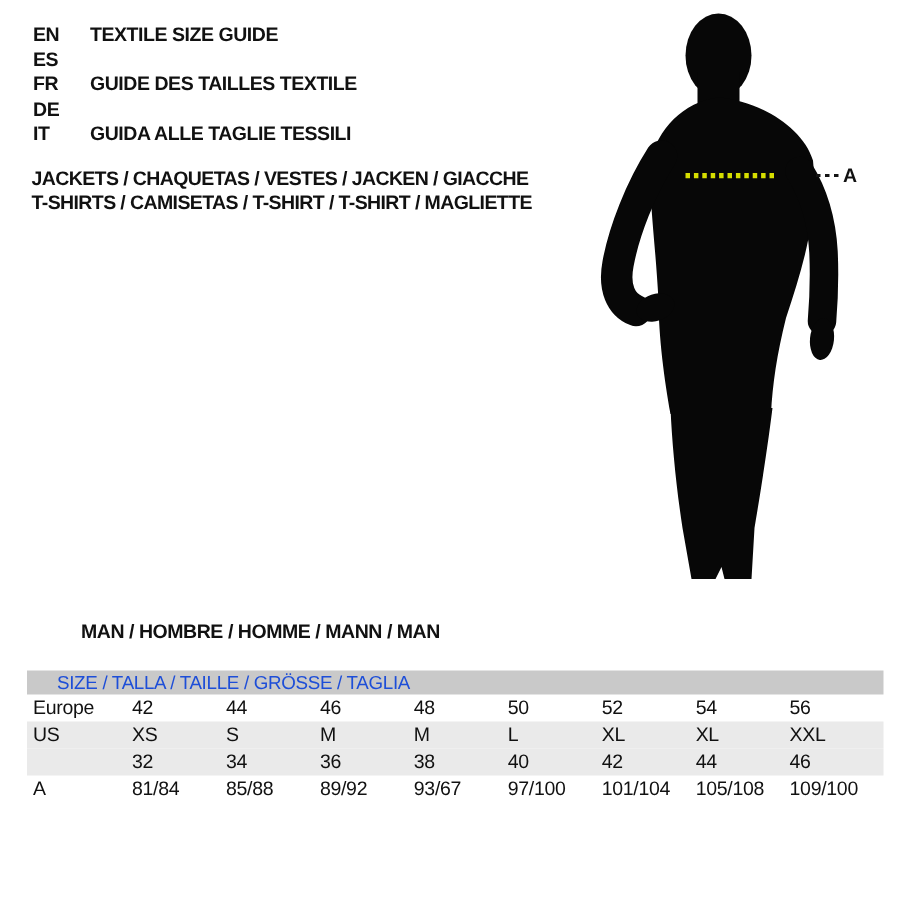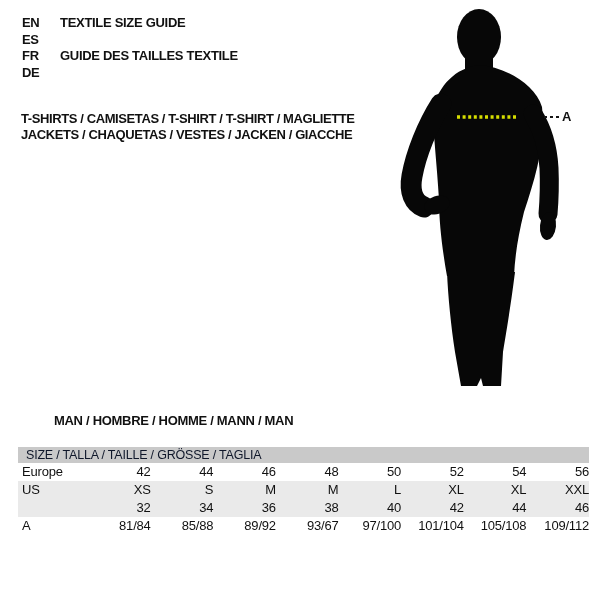--- a/index.html
+++ b/index.html
@@ -24,25 +24,25 @@
   .figure-svg{position:absolute;left:395px;top:4px;width:180px;height:392px;}
   .sil{fill:var(--silhouette);}
   .sil-stroke{fill:none;stroke:var(--silhouette);stroke-linecap:round;}
   .chest-dash{stroke:var(--measure-dash);stroke-width:3.5;stroke-dasharray:3 2.6;}
   .callout-dash{stroke:#141414;stroke-width:2;stroke-dasharray:3 3;}
   .measure-label{position:absolute;left:562px;top:109px;font-size:13px;font-weight:bold;}
   
   .section-title{position:absolute;left:22px;top:413px;font-size:13px;font-weight:bold;letter-spacing:-0.3px;padding-left:32px;}
   
   .size-table{position:absolute;left:18px;top:447px;width:571px;font-size:13px;letter-spacing:-0.2px;}
-  .tbl-header{height:16px;line-height:16px;background:var(--table-header-bg);padding-left:8px;font-size:12.5px;color:#0f172a;}
+  .tbl-header{height:16px;line-height:16px;background:var(--table-header-bg);padding-left:20px;font-size:12.5px;color:#1d4ed8;}
   .tbl-row{display:flex;height:18px;line-height:18px;}
   .tbl-row.alt{background:var(--table-row-alt-bg);}
   .tbl-label{width:70px;padding-left:4px;box-sizing:border-box;}
-  .tbl-cell{flex:1;text-align:right;}
+  .tbl-cell{flex:1;text-align:left;}
   
   .footnote{position:absolute;left:22px;top:546px;font-size:12.5px;font-weight:bold;letter-spacing:-0.3px;}
 </style>
 </head>
 <body>
 
 <div class="page">
 
   <div class="lang-list">
     <div class="lang-row">
@@ -52,25 +52,29 @@
     <div class="lang-row">
       <span class="lang-code">ES</span>
     </div>
     <div class="lang-row">
       <span class="lang-code">FR</span>
       <span class="lang-label">GUIDE DES TAILLES TEXTILE</span>
     </div>
     <div class="lang-row">
       <span class="lang-code">DE</span>
     </div>
+    <div class="lang-row">
+      <span class="lang-code">IT</span>
+      <span class="lang-label">GUIDA ALLE TAGLIE TESSILI</span>
+    </div>
   </div>
 
   <div class="garments">
+    <div>JACKETS / CHAQUETAS / VESTES / JACKEN / GIACCHE</div>
     <div>T-SHIRTS / CAMISETAS / T-SHIRT / T-SHIRT / MAGLIETTE</div>
-    <div>JACKETS / CHAQUETAS / VESTES / JACKEN / GIACCHE</div>
   </div>
 
   <svg class="figure-svg" viewBox="0 0 180 392" aria-hidden="true">
     <g>
       <ellipse class="sil" cx="84" cy="33" rx="22" ry="28"></ellipse>
       <rect class="sil" x="70" y="44" width="28" height="22"></rect>
       <path class="sil" d="M38,104 C44,82 60,64 84,61 C110,63 140,80 147,103
                            C151,138 141,172 129,208 C123,232 120,252 119,272
                            L52,272 C48,250 44,220 44,196 C42,160 38,130 38,104 Z"></path>
       <path class="sil-stroke" stroke-width="21" d="M46,100 C32,122 21,150 17,172 C14,188 19,199 29,203"></path>
@@ -129,18 +133,18 @@
 
     <div class="tbl-row">
       <span class="tbl-label">A</span>
       <span class="tbl-cell">81/84</span>
       <span class="tbl-cell">85/88</span>
       <span class="tbl-cell">89/92</span>
       <span class="tbl-cell">93/67</span>
       <span class="tbl-cell">97/100</span>
       <span class="tbl-cell">101/104</span>
       <span class="tbl-cell">105/108</span>
-      <span class="tbl-cell">109/112</span>
+      <span class="tbl-cell">109/100</span>
     </div>
   </div>
 
 
 </div>
 
 </body></html>

